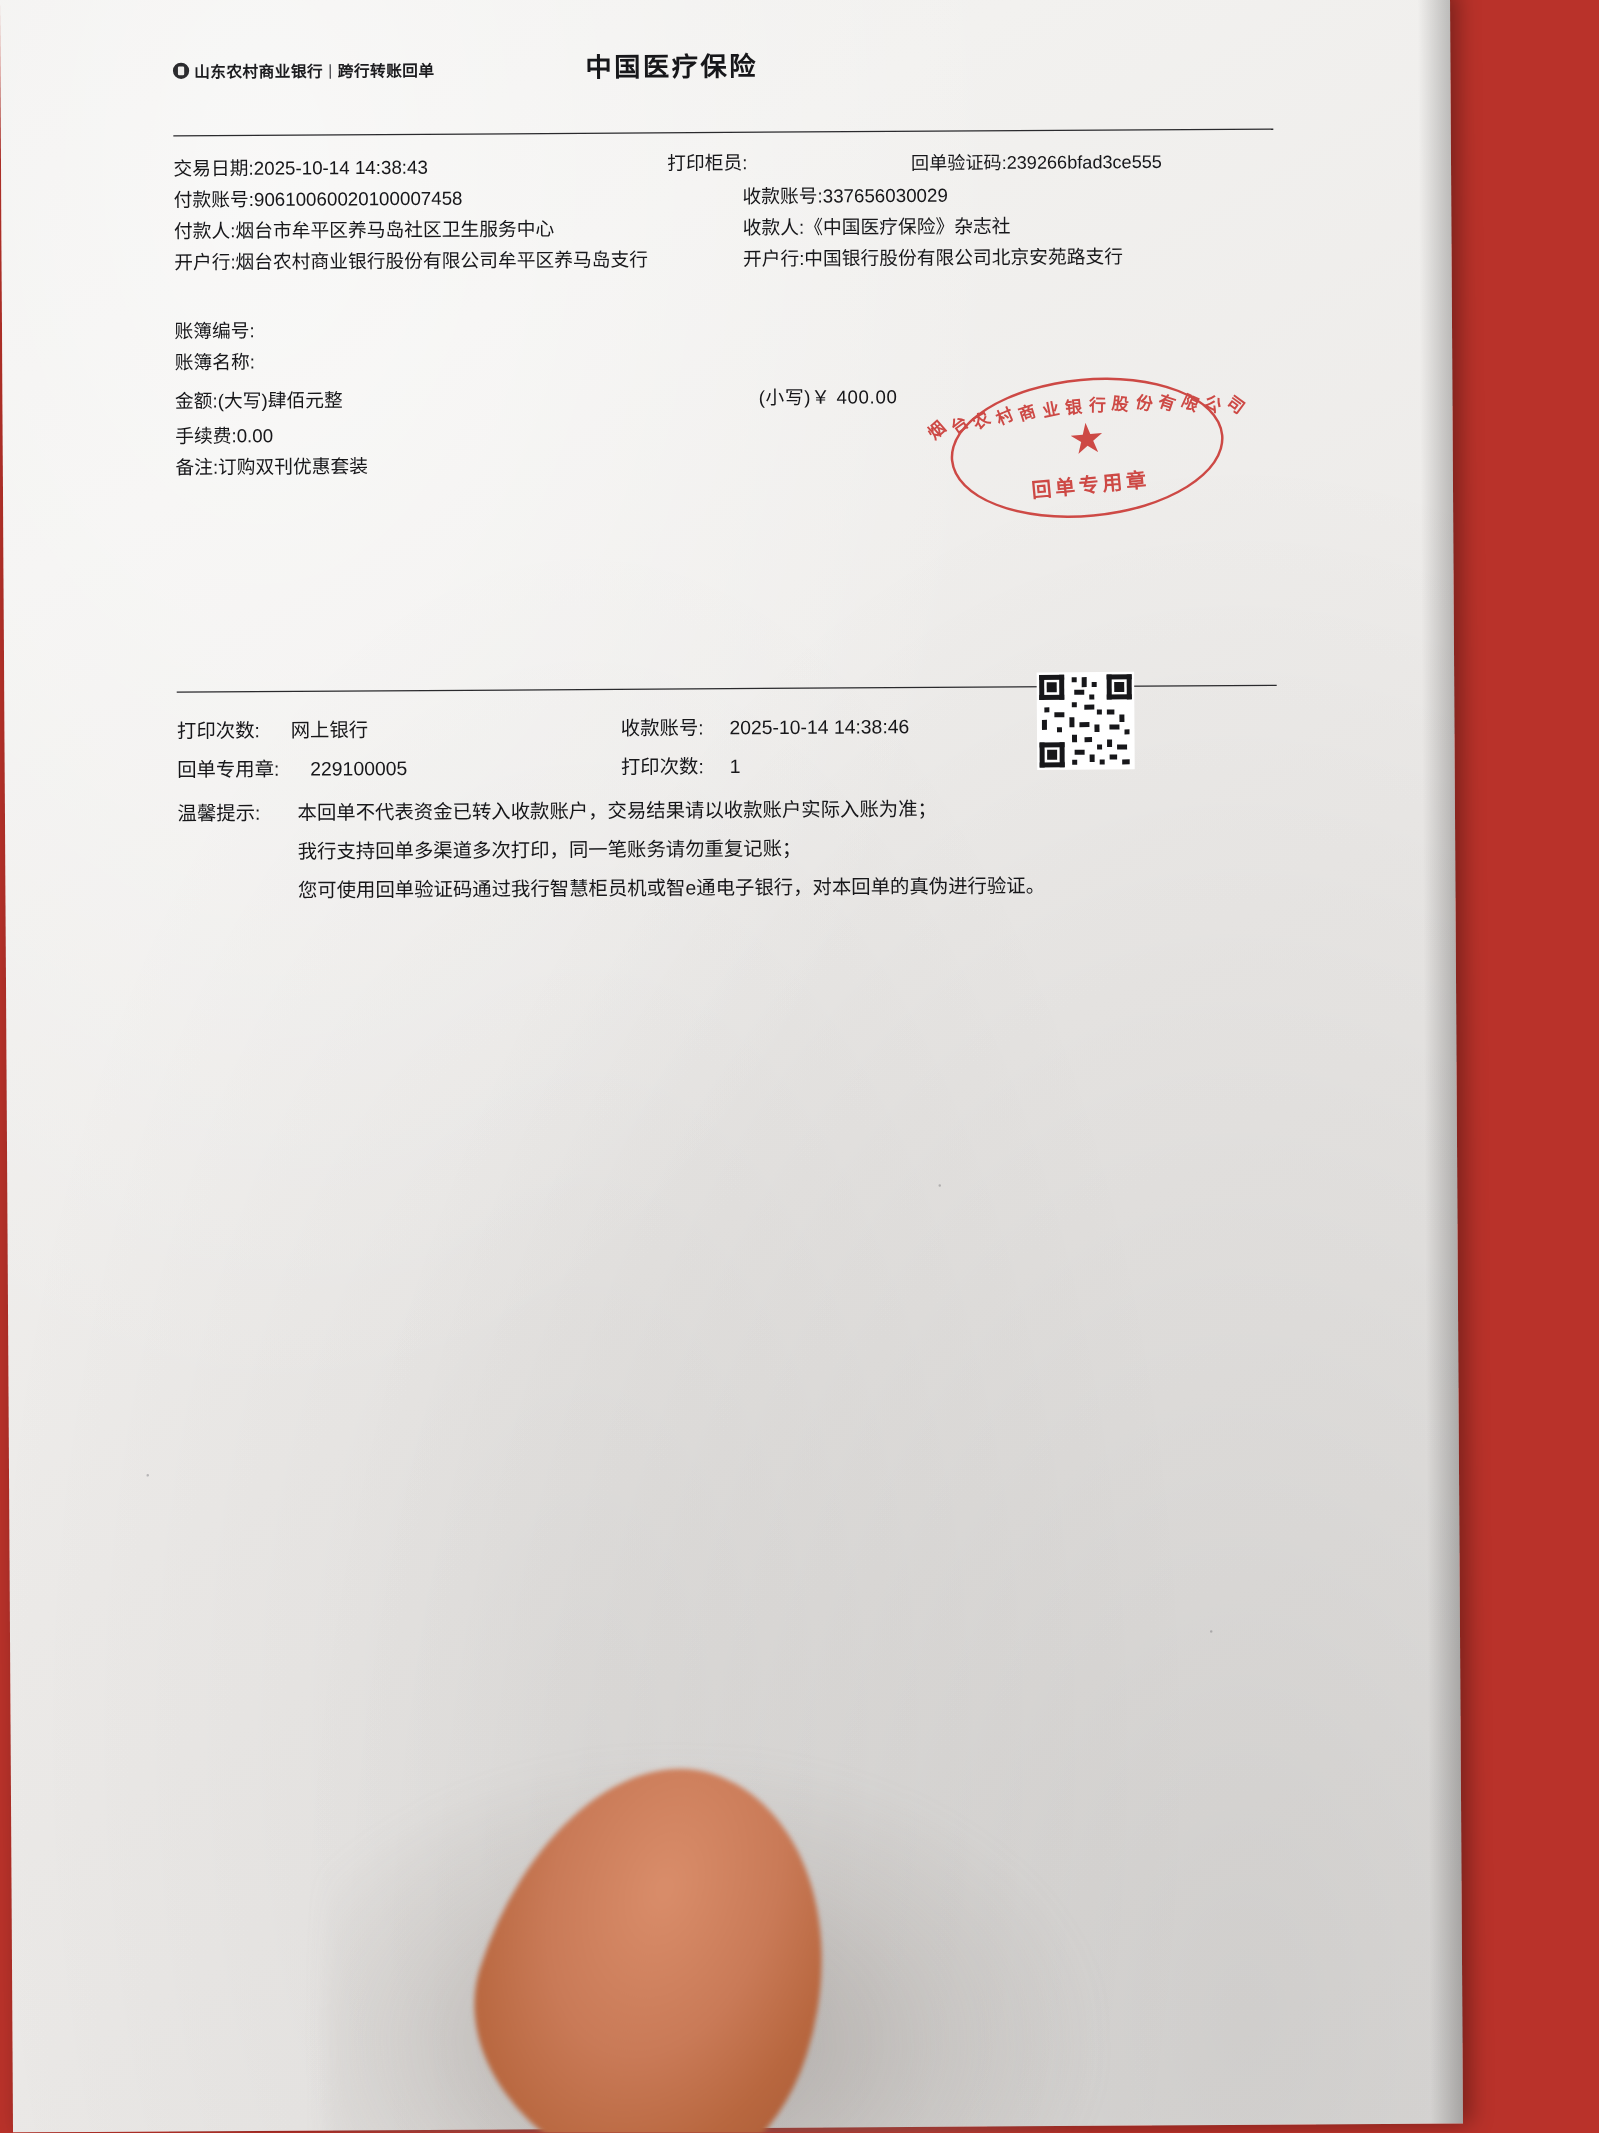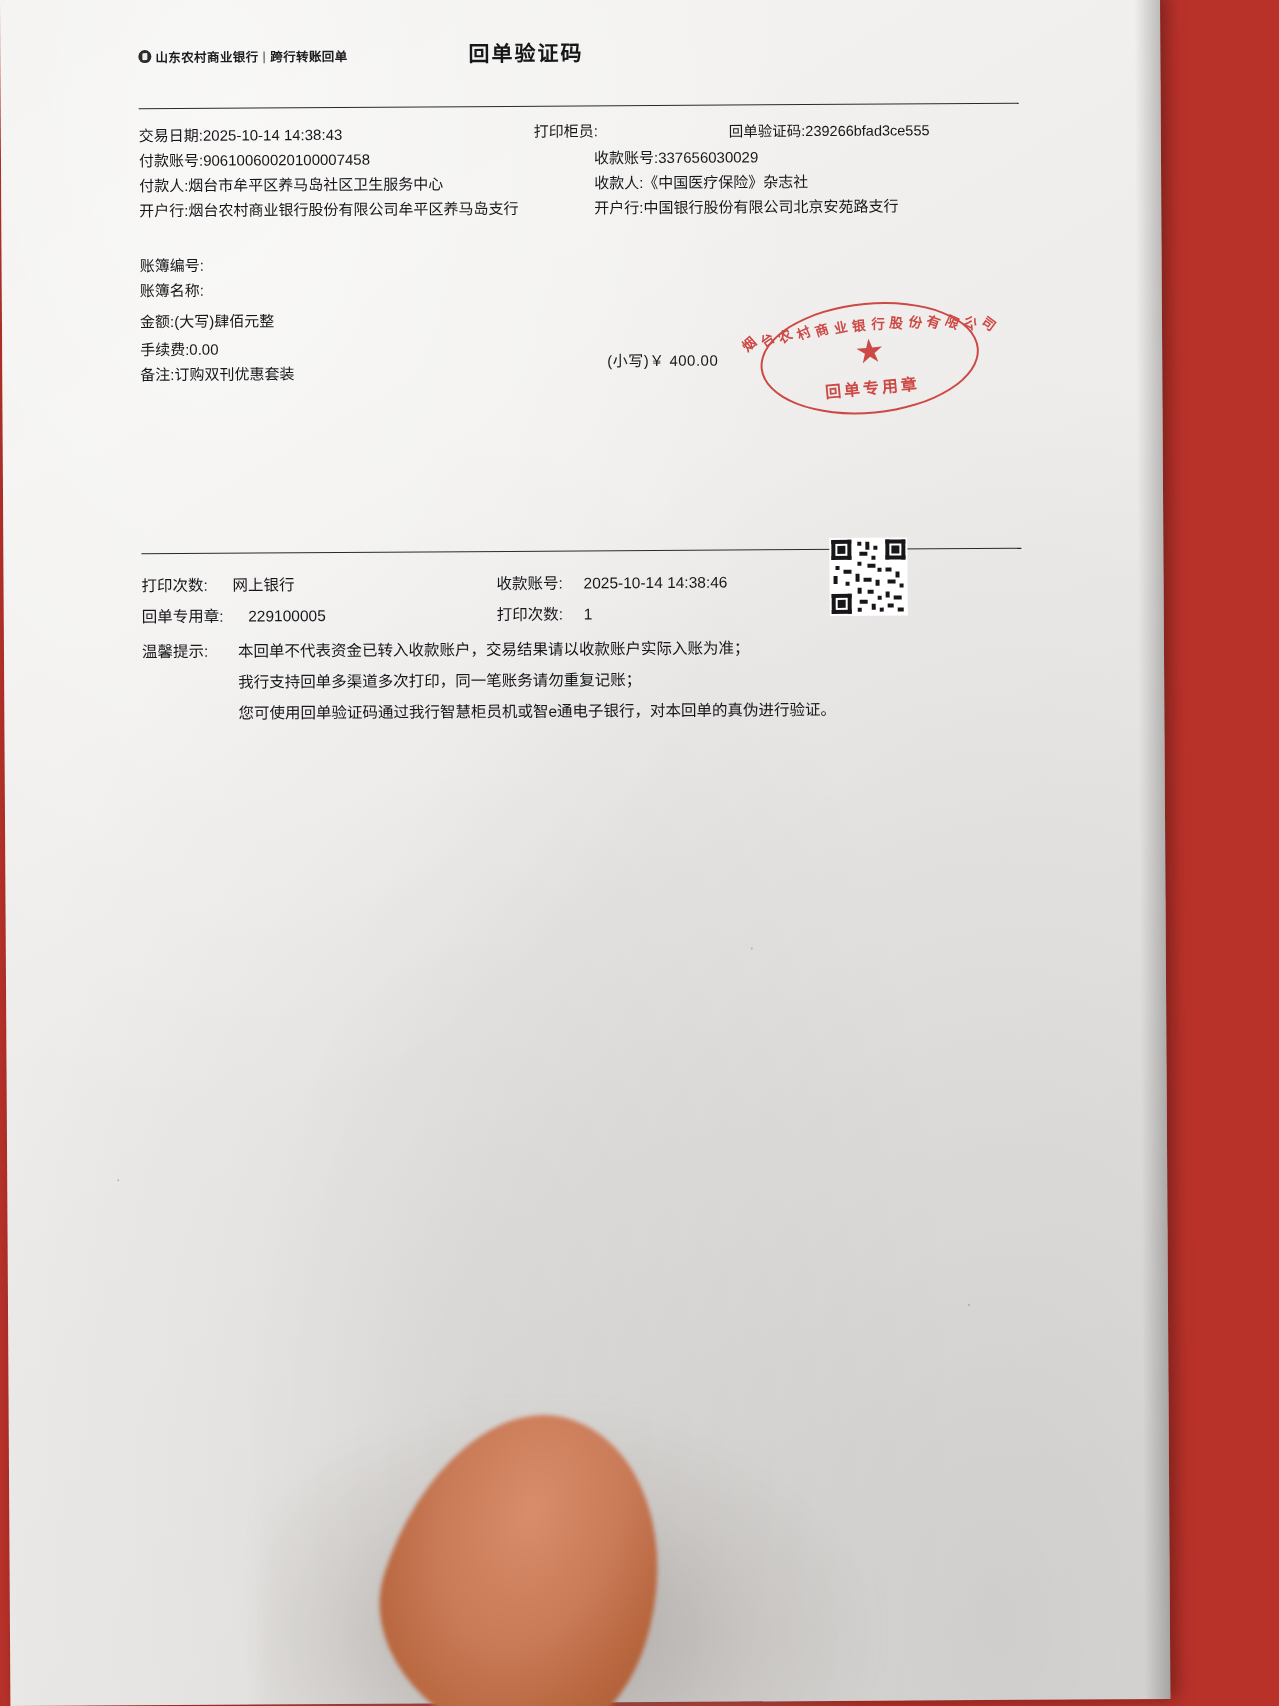--- a/index.html
+++ b/index.html
@@ -146,21 +146,20 @@
     font-size: 15px;
   }
   .amount-cn { position: absolute; left: 0; top: 0; white-space: nowrap; }
   .amount-num {
     position: absolute;
     left: 467px;
     top: 0;
     font-size: 15px;
     white-space: nowrap;
     letter-spacing: 0.5px;
-    margin-top: 42px;
   }
 
   .after-amount {
     margin-top: 2px;
     font-size: 15px;
     line-height: 25px;
   }
 
   
   #stamp {
@@ -288,21 +287,21 @@
 
   <div id="receipt">
 
     <div class="hdr">
       <div class="brand">
         <span class="logo-mark"></span>
         <span>山东农村商业银行</span>
         <span class="sep">|</span>
         <span>跨行转账回单</span>
       </div>
-      <div class="doc-title">回单验证码</div>
+      <div class="doc-title">中国医疗保险</div>
     </div>
 
     <hr class="rule top">
 
     <div class="body-block" style="height:250px;">
 
       <div class="verify-code">回单验证码:239266bfad3ce555</div>
 
       <div class="col-mid" style="top:-2px;">
         <div class="row">打印柜员:</div>

